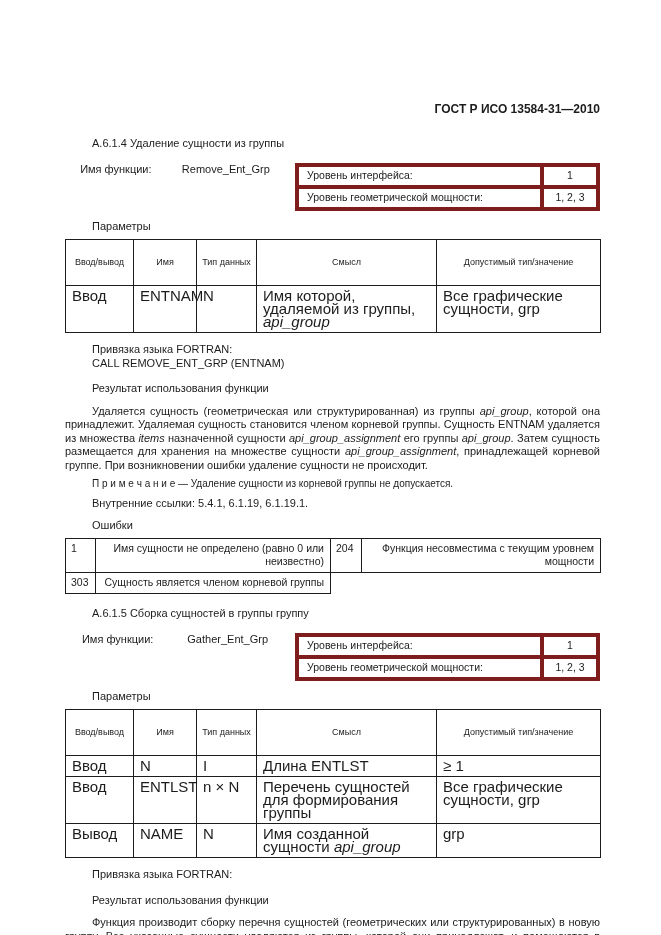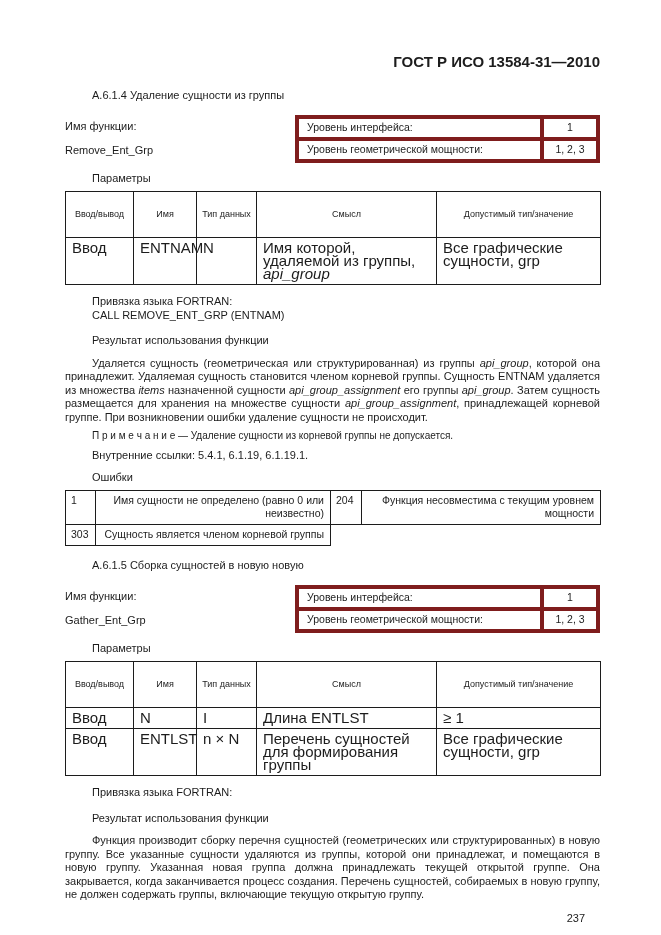--- a/index.html
+++ b/index.html
@@ -12,29 +12,29 @@
     font-size: 11px;
     line-height: 13.5px;
     color: #1c1c1c;
     padding: 55px 61px 0 65px;
     position: relative;
     overflow: hidden;
   }
   .doc-header {
     text-align: right;
     font-weight: bold;
-    font-size: 15px;
+    font-size: 12px;
     margin-bottom: 20px;
+    margin-top: 48px;
   }
   .heading { padding-left: 27px; margin-bottom: 13px; }
   .fn-block { display: flex; margin-bottom: 8px; }
   .fn-left {
     flex: 1;
     display: flex;
-    flex-direction: column;
     justify-content: space-around;
     padding-right: 10px;
   }
   .lvl-table { border-collapse: collapse; width: 305px; table-layout: fixed; }
   .lvl-table td {
     border: 4px solid #7f1d1d;
     height: 22px;
     padding: 2px 8px;
     vertical-align: middle;
     font-size: 10.5px;
@@ -180,21 +180,21 @@
         <td class="num">303</td>
         <td>Сущность является членом корневой группы</td>
         <td class="blank" colspan="2"></td>
       </tr>
     </tbody>
       </table>
   </div>
 
   <div class="section section2">
 
-    <div class="heading">А.6.1.5 Сборка сущностей в новую новую</div>
+    <div class="heading">А.6.1.5 Сборка сущностей в группы группу</div>
 
     <div class="fn-block">
       <div class="fn-left">
         <div class="fn-label">Имя функции:</div>
         <div class="fn-name">Gather_Ent_Grp</div>
       </div>
       <table class="lvl-table">
         <tbody>
             <tr>
           <td class="lbl">Уровень интерфейса:</td>
@@ -235,20 +235,27 @@
           <td><span>Длина ENTLST</span></td>
           <td>≥ 1</td>
         </tr>
         <tr>
           <td>Ввод</td>
           <td>ENTLST</td>
           <td>n × N</td>
           <td><span>Перечень сущностей для формирования группы</span></td>
           <td>Все графические сущности, grp</td>
         </tr>
+        <tr>
+          <td>Вывод</td>
+          <td>NAME</td>
+          <td>N</td>
+          <td><span>Имя созданной сущности </span><i>api_group</i></td>
+          <td>grp</td>
+        </tr>
       </tbody>
     </table>
 
     <div class="fortran">
       <div>Привязка языка FORTRAN:</div>
     </div>
 
     <div class="result-label">Результат использования функции</div>
 
     <p class="body-para"><span>Функция производит сборку перечня сущностей (геометрических или структурированных) в новую группу. Все указанные сущности удаляются из группы, которой они принадлежат, и помещаются в новую группу. Указанная новая группа должна принадлежать текущей открытой группе. Она закрывается, когда заканчивается процесс создания. Перечень сущностей, собираемых в новую группу, не должен содержать группы, включающие текущую открытую группу.</span></p>

